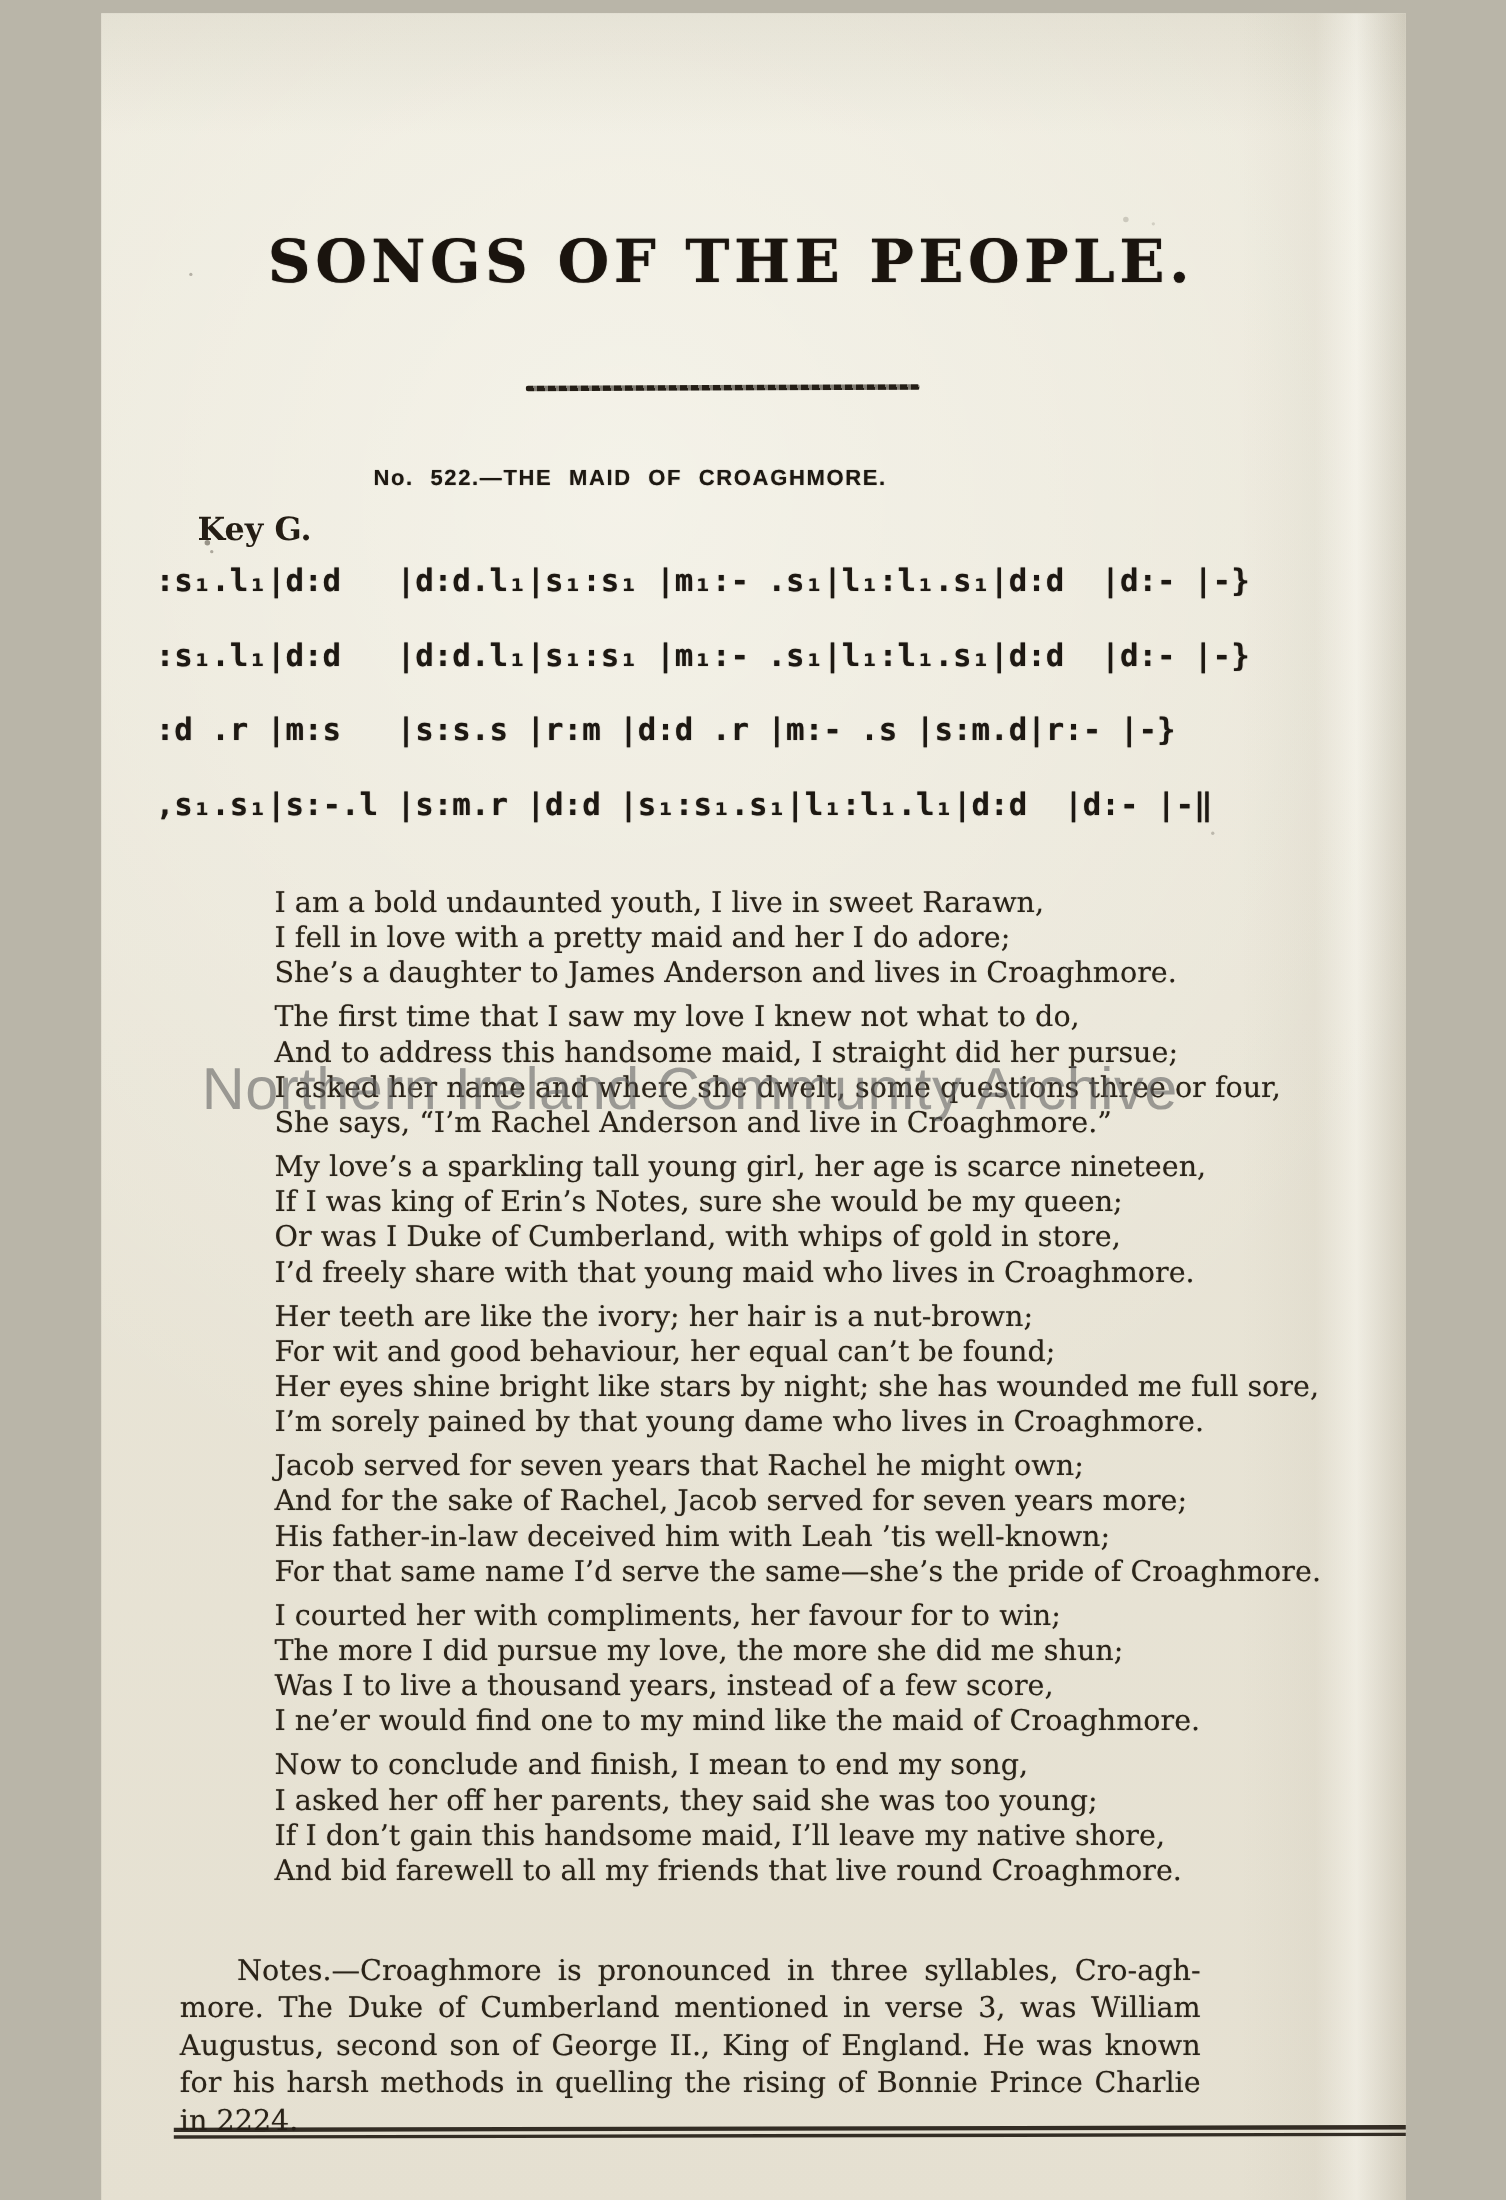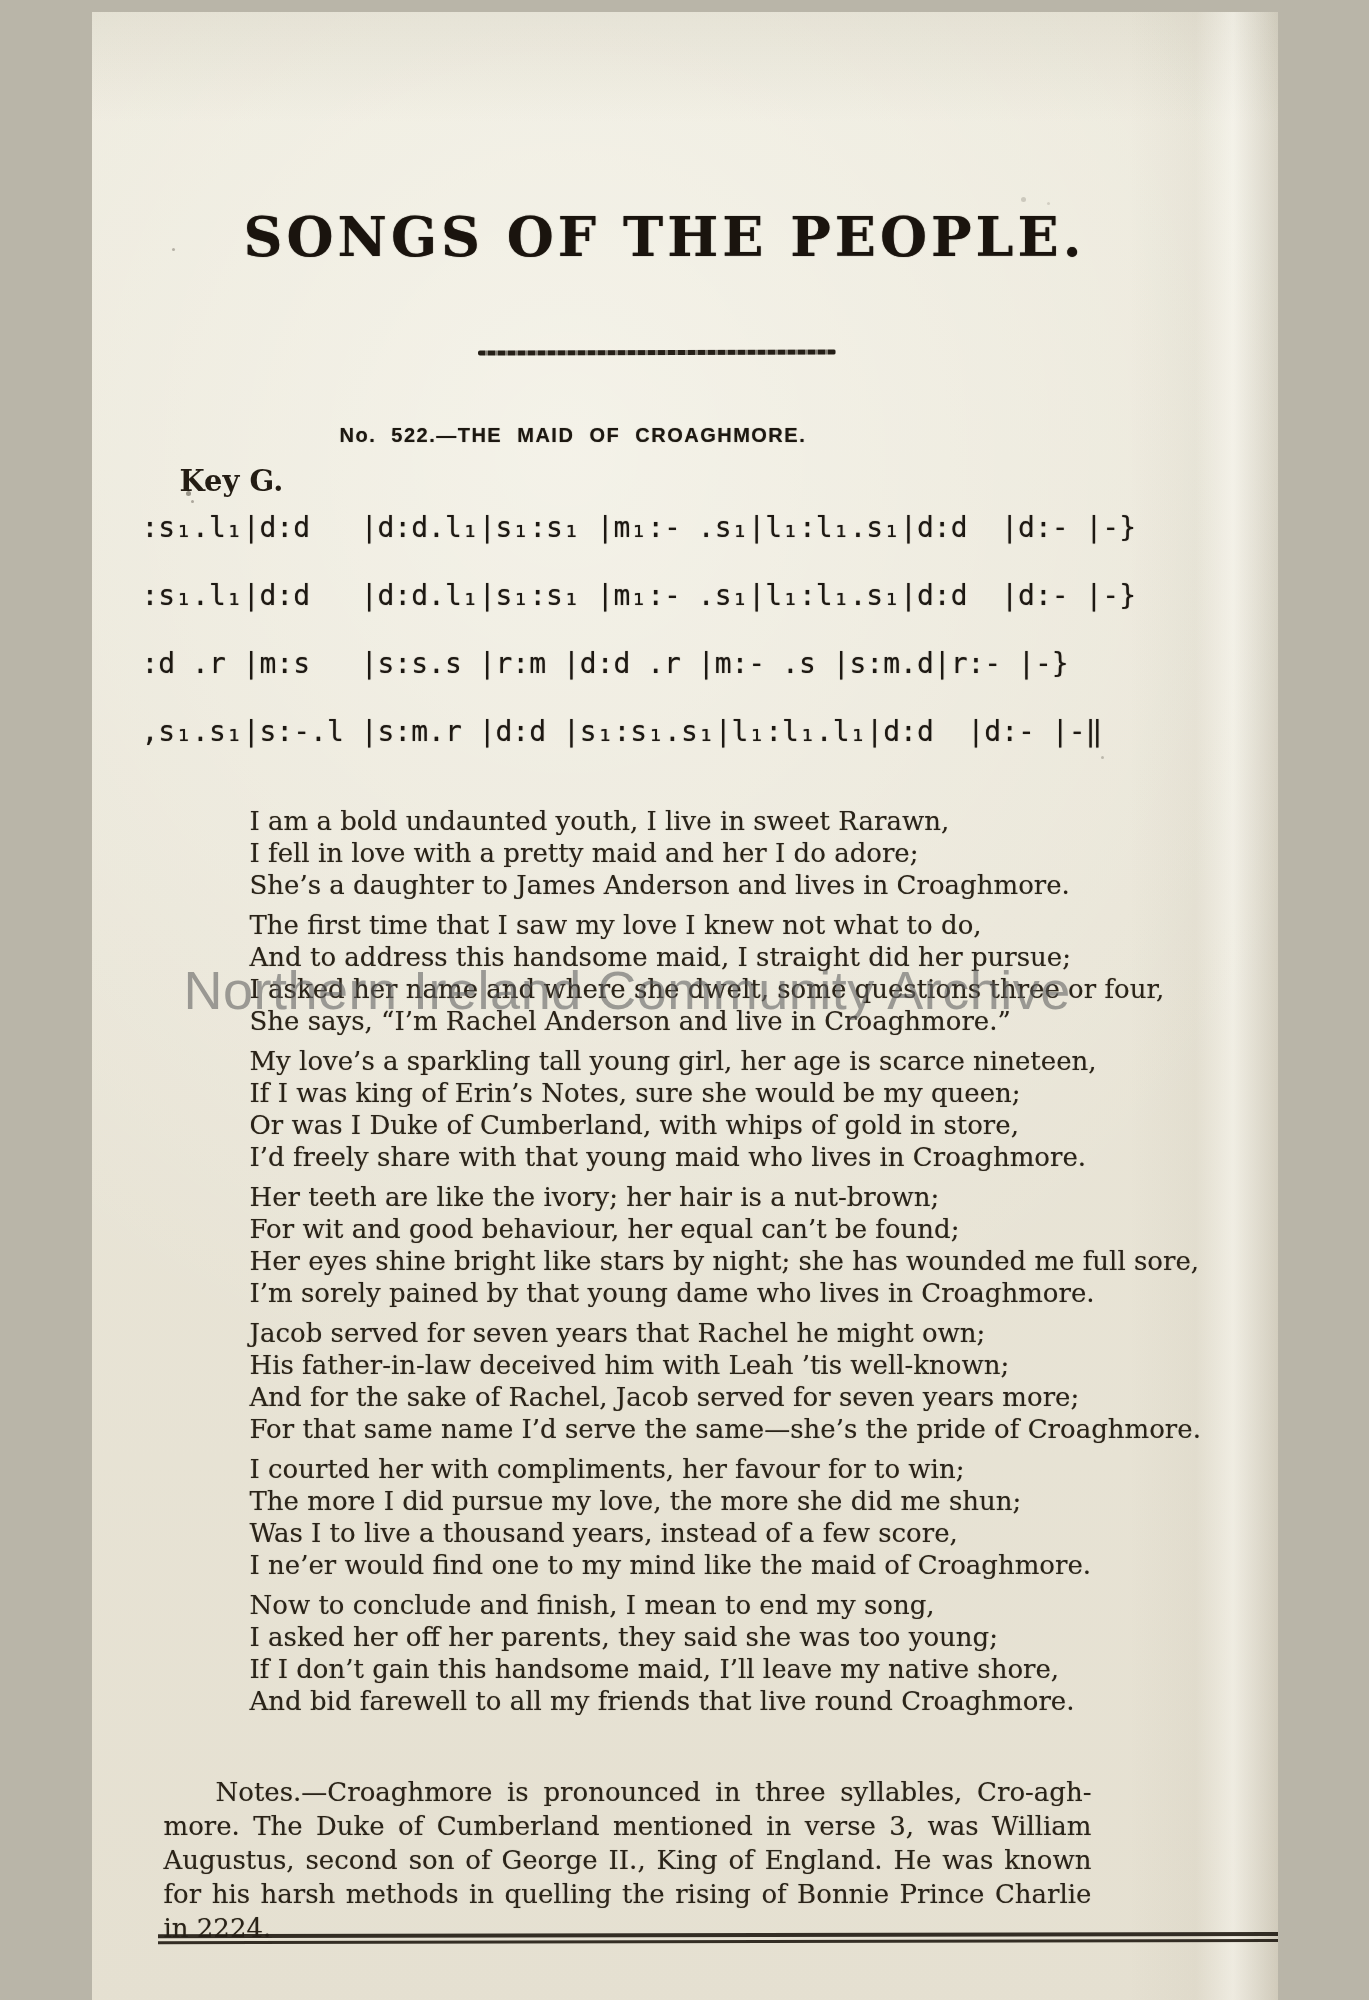--- a/index.html
+++ b/index.html
@@ -55,21 +55,21 @@
     font-size:20px;letter-spacing:1.5px;word-spacing:8px;white-space:nowrap;
     color:#1d1811;text-shadow:0 0 1px rgba(29,24,17,0.6);
   }
   .key-sig{
     position:absolute;left:88px;top:452px;
     font-size:29px;font-weight:bold;color:#241d14;
   }
   .notation{
     position:absolute;left:50px;top:500px;
     font-family:"DejaVu Sans Mono", monospace;
-    font-size:28px;font-weight:normal;color:#1d1812;
+    font-size:28px;font-weight:bold;color:#1d1812;
     text-shadow:0 0 1px rgba(29,24,18,0.55);
   }
   .notation .nline{
     white-space:pre;line-height:32px;margin-bottom:36px;
   }
   .verses{
     position:absolute;left:158px;top:793px;
     font-size:26px;line-height:32px;color:#2a2318;
     text-shadow:0 0 1px rgba(42,35,24,0.4);
   }
@@ -135,22 +135,22 @@
       <div class="vline">I’d freely share with that young maid who lives in Croaghmore.</div>
     </div>
     <div class="verse">
       <div class="vline">Her teeth are like the ivory; her hair is a nut-brown;</div>
       <div class="vline">For wit and good behaviour, her equal can’t be found;</div>
       <div class="vline">Her eyes shine bright like stars by night; she has wounded me full sore,</div>
       <div class="vline">I’m sorely pained by that young dame who lives in Croaghmore.</div>
     </div>
     <div class="verse">
       <div class="vline">Jacob served for seven years that Rachel he might own;</div>
+      <div class="vline">And for the sake of Rachel, Jacob served for seven years more;</div>
       <div class="vline">His father-in-law deceived him with Leah ’tis well-known;</div>
-      <div class="vline">And for the sake of Rachel, Jacob served for seven years more;</div>
       <div class="vline">For that same name I’d serve the same—she’s the pride of Croaghmore.</div>
     </div>
     <div class="verse">
       <div class="vline">I courted her with compliments, her favour for to win;</div>
       <div class="vline">The more I did pursue my love, the more she did me shun;</div>
       <div class="vline">Was I to live a thousand years, instead of a few score,</div>
       <div class="vline">I ne’er would find one to my mind like the maid of Croaghmore.</div>
     </div>
     <div class="verse">
       <div class="vline">Now to conclude and finish, I mean to end my song,</div>

